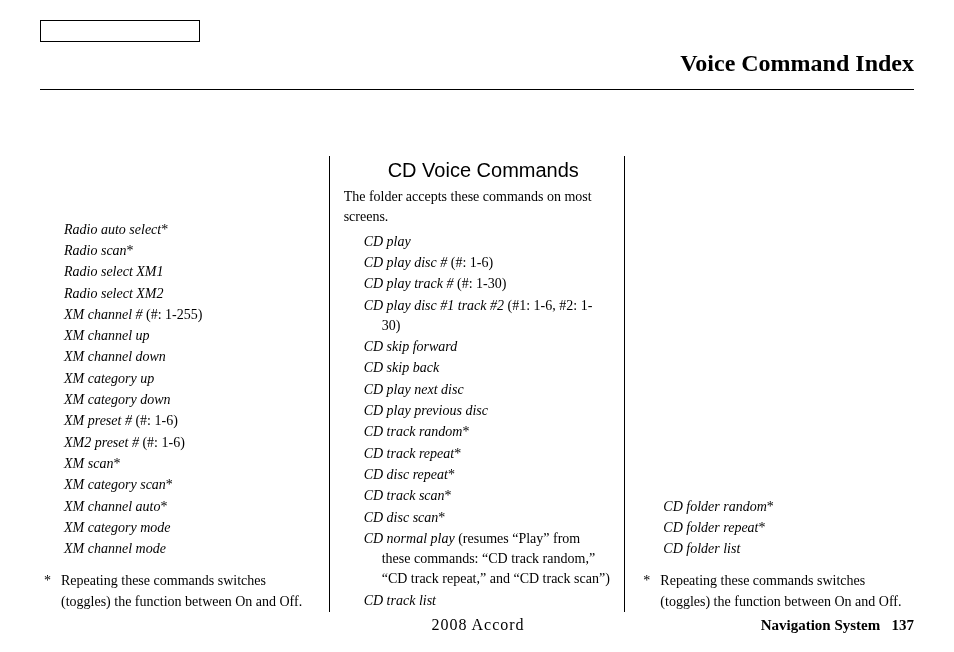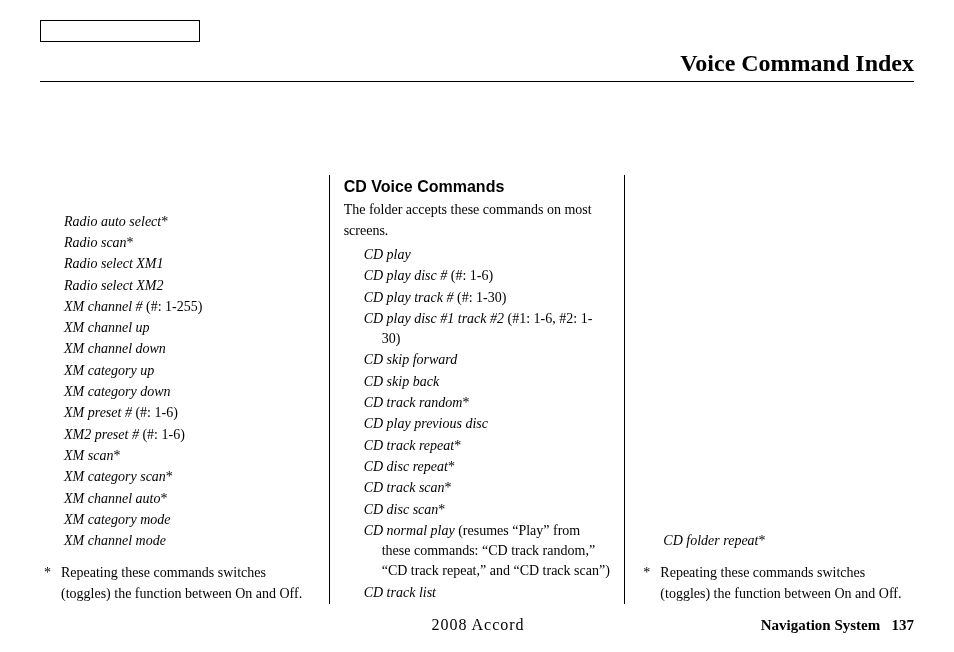--- a/index.html
+++ b/index.html
@@ -17,21 +17,21 @@
   .top-box {
     border: 1px solid #000;
     width: 160px;
     height: 22px;
     margin-bottom: 8px;
   }
   .page-title {
     text-align: right;
     font-size: 24px;
     font-weight: bold;
-    margin-bottom: 4px;
+    margin-bottom: 12px;
   }
   .hr {
     border-top: 1px solid #000;
     margin-bottom: 12px;
   }
   .columns {
     display: flex;
     gap: 4px;
     height: 510px;
     align-items: flex-end;
@@ -52,23 +52,24 @@
   .cmd { font-style: italic; }
   .note-row {
     display: flex;
     gap: 10px;
     margin-top: 12px;
   }
   .note-row .ast { flex: 0 0 auto; }
   .note-row .ntext { flex: 1; }
   .section-head {
     font-family: Arial, Helvetica, sans-serif;
-    font-weight: bold;
-    font-size: 16px;
+    font-weight: normal;
+    font-size: 20px;
     margin-bottom: 2px;
+    margin-left: 44px;
   }
   .intro { margin-bottom: 4px; }
   .footer {
     position: absolute;
     bottom: 18px;
     left: 2px; right: 0;
     display: flex;
     align-items: center;
     justify-content: center;
   }
@@ -123,34 +124,37 @@
     <div class="col col2">
       <div class="section-head">CD Voice Commands</div>
       <div class="intro">The folder accepts these commands on most screens.</div>
       <div class="indent-list" id="col2-list">
           <div class="cmd-row"><span class="cmd">CD play</span></div>
           <div class="cmd-row"><span class="cmd">CD play disc #</span><span> (#: 1-6)</span></div>
           <div class="cmd-row"><span class="cmd">CD play track #</span><span> (#: 1-30)</span></div>
           <div class="cmd-row" style="padding-left: 18px; text-indent: -18px;"><span class="cmd">CD play disc #1 track #2</span><span> (#1: 1-6, #2: 1-30)</span></div>
           <div class="cmd-row"><span class="cmd">CD skip forward</span></div>
           <div class="cmd-row"><span class="cmd">CD skip back</span></div>
+          <div class="cmd-row"><span class="cmd">CD play next disc</span></div>
+          <div class="cmd-row"><span class="cmd">CD play previous disc</span></div>
           <div class="cmd-row"><span class="cmd">CD track random</span><span>*</span></div>
-          <div class="cmd-row"><span class="cmd">CD play previous disc</span></div>
           <div class="cmd-row"><span class="cmd">CD track repeat</span><span>*</span></div>
           <div class="cmd-row"><span class="cmd">CD disc repeat</span><span>*</span></div>
           <div class="cmd-row"><span class="cmd">CD track scan</span><span>*</span></div>
           <div class="cmd-row"><span class="cmd">CD disc scan</span><span>*</span></div>
           <div class="cmd-row" style="padding-left: 18px; text-indent: -18px;"><span class="cmd">CD normal play</span><span> (resumes “Play” from these commands: “CD track random,” “CD track repeat,” and “CD track scan”)</span></div>
           <div class="cmd-row"><span class="cmd">CD track list</span></div>
         </div>
     </div>
 
     <div class="col col3">
       <div class="indent-list" id="col3-list">
+          <div class="cmd-row"><span class="cmd">CD folder random</span><span>*</span></div>
           <div class="cmd-row"><span class="cmd">CD folder repeat</span><span>*</span></div>
+          <div class="cmd-row"><span class="cmd">CD folder list</span></div>
         </div>
       <div class="note-row">
         <div class="ast">*</div>
         <div class="ntext">Repeating these commands switches (toggles) the function between On and Off.</div>
       </div>
     </div>
 
   </div>
 </div>
 

